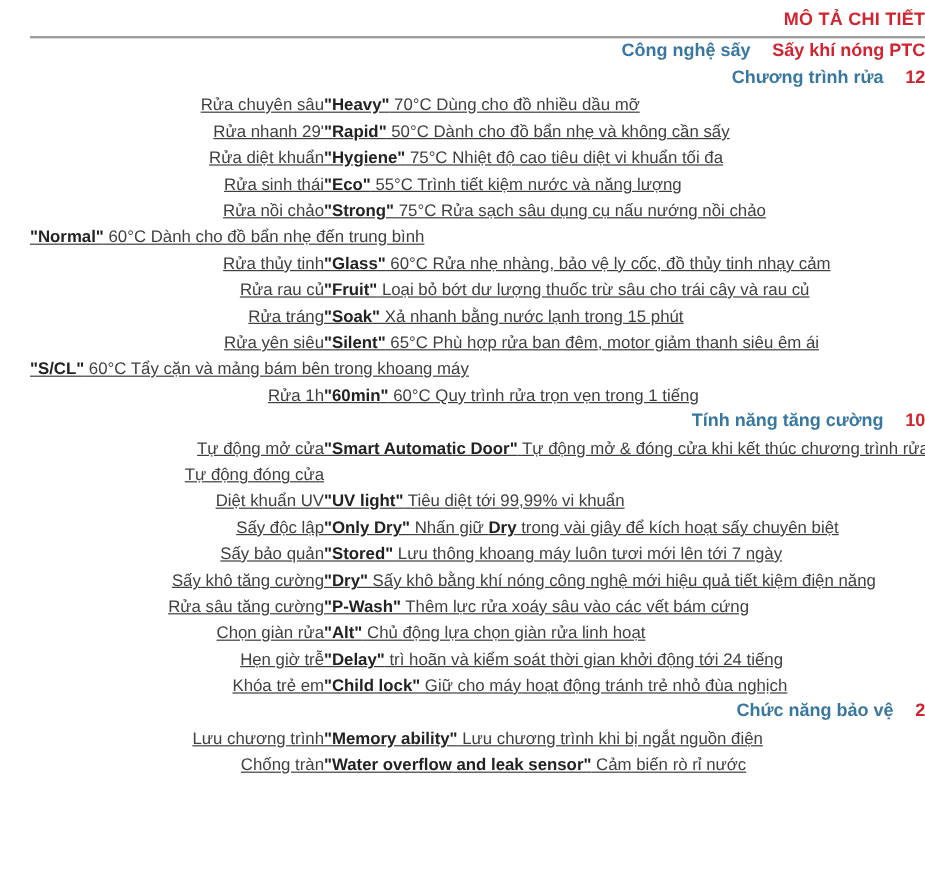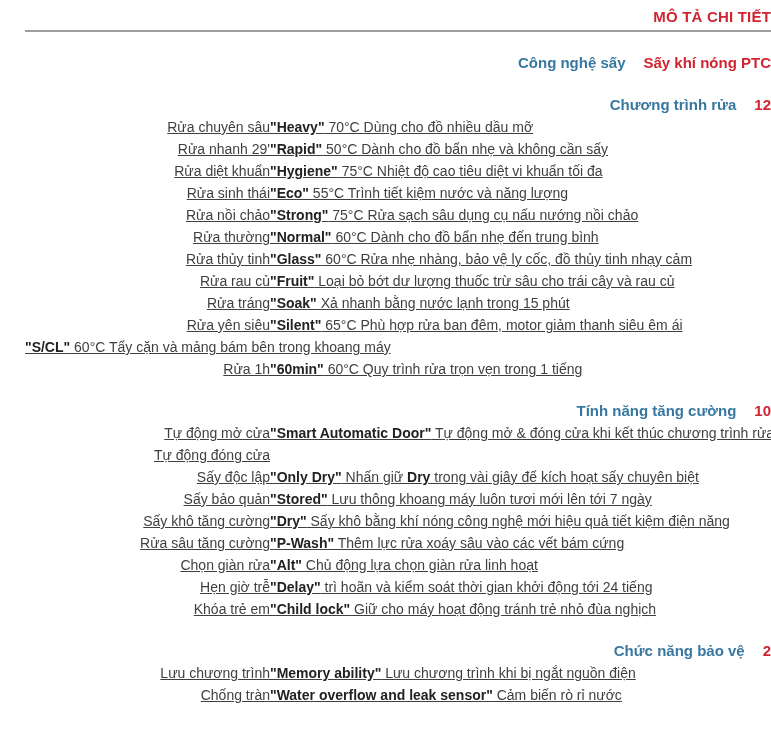--- a/index.html
+++ b/index.html
@@ -15,21 +15,21 @@
     font-weight: bold;
     font-size: 15px;
     line-height: 18px;
     letter-spacing: .2px;
   }
   .divider {
     border: none;
     border-top: 2px solid #9d9d9d;
     margin: 4px 0 0 0;
   }
-  .section { margin-top: 20px; }
+  .section { }
   .section-header {
     font-weight: bold;
     font-size: 15px;
     line-height: 22px;
     color: #3878a0;
   }
   .section-accent {
     color: #d02530;
     margin-left: 18px;
   }
@@ -76,21 +76,20 @@
     <div class="row-label">Rửa sinh thái</div>
     <div class="row-value"><span class="b">"Eco"</span><span> 55°C Trình tiết kiệm nước và năng lượng</span><span class="b"></span><span></span></div>
   </div>
 
   <div class="row">
     <div class="row-label">Rửa nồi chảo</div>
     <div class="row-value"><span class="b">"Strong"</span><span> 75°C Rửa sạch sâu dụng cụ nấu nướng nồi chảo</span><span class="b"></span><span></span></div>
   </div>
 
   <div class="row">
-    <div class="row-label">Rửa thường</div>
     <div class="row-value"><span class="b">"Normal"</span><span> 60°C Dành cho đồ bẩn nhẹ đến trung bình</span><span class="b"></span><span></span></div>
   </div>
 
   <div class="row">
     <div class="row-label">Rửa thủy tinh</div>
     <div class="row-value"><span class="b">"Glass"</span><span> 60°C Rửa nhẹ nhàng, bảo vệ ly cốc, đồ thủy tinh nhạy cảm</span><span class="b"></span><span></span></div>
   </div>
 
   <div class="row">
     <div class="row-label">Rửa rau củ</div>
@@ -126,20 +125,24 @@
   <div class="row">
     <div class="row-label">Tự động mở cửa</div>
     <div class="row-value"><span class="b">"Smart Automatic Door"</span><span> Tự động mở &amp; đóng cửa khi kết thúc chương trình rửa</span><span class="b"></span><span></span></div>
   </div>
 
   <div class="row">
     <div class="row-label">Tự động đóng cửa</div>
     <div class="row-value"><span class="b"></span><span></span><span class="b"></span><span></span></div>
   </div>
 
+  <div class="row">
+    <div class="row-label">Diệt khuẩn UV</div>
+    <div class="row-value"><span class="b">"UV light"</span><span> Tiêu diệt tới 99,99% vi khuẩn</span><span class="b"></span><span></span></div>
+  </div>
 
   <div class="row">
     <div class="row-label">Sấy độc lập</div>
     <div class="row-value"><span class="b">"Only Dry"</span><span> Nhấn giữ </span><span class="b">Dry</span><span> trong vài giây để kích hoạt sấy chuyên biệt</span></div>
   </div>
 
   <div class="row">
     <div class="row-label">Sấy bảo quản</div>
     <div class="row-value"><span class="b">"Stored"</span><span> Lưu thông khoang máy luôn tươi mới lên tới 7 ngày</span><span class="b"></span><span></span></div>
   </div>

